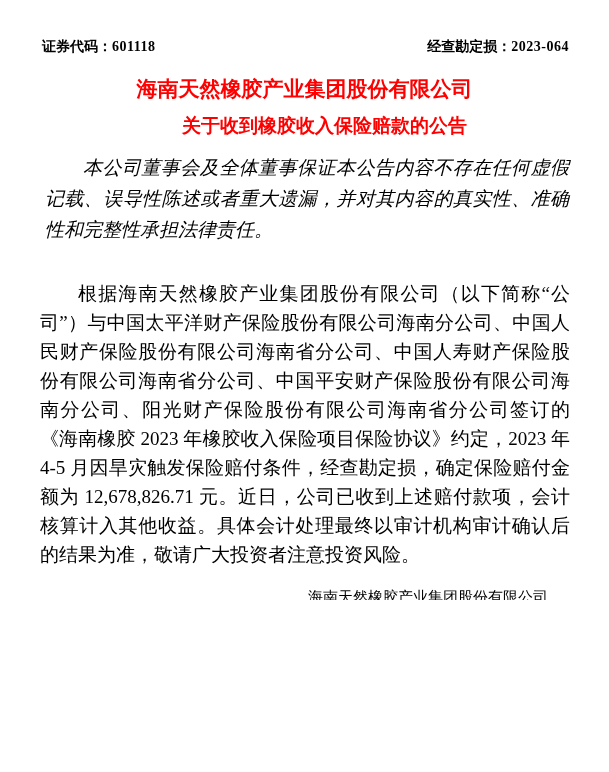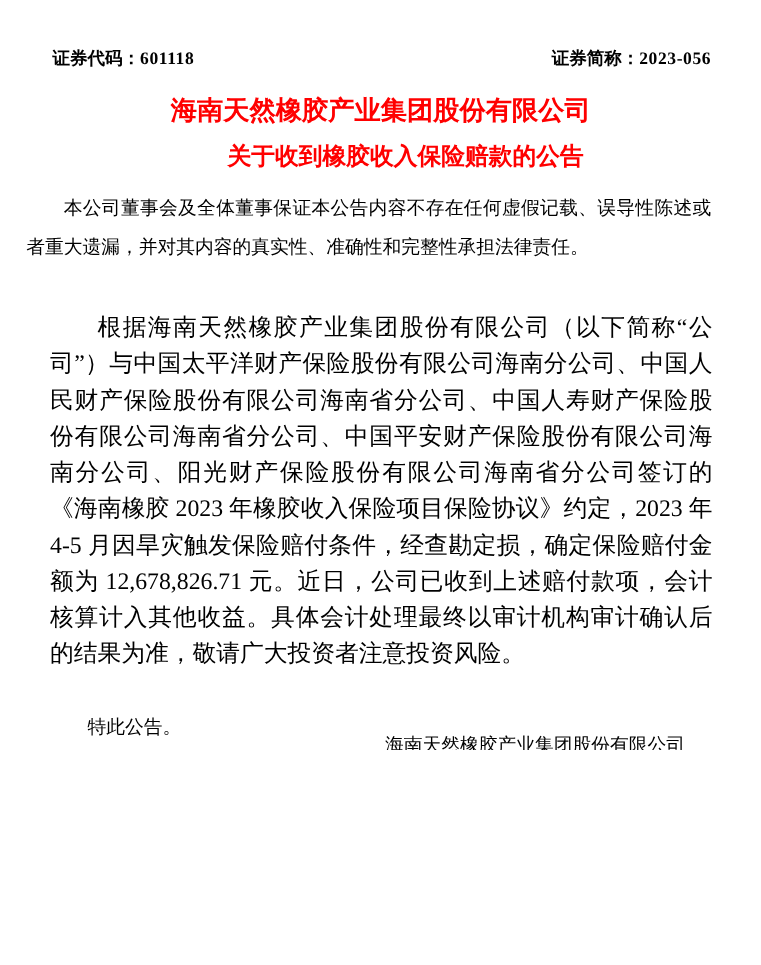--- a/index.html
+++ b/index.html
@@ -45,22 +45,23 @@
   }
   .doc-subtitle {
     margin-top: 13px;
     text-align: center;
     font-family: "Liberation Sans", "DejaVu Sans", sans-serif;
     font-weight: bold;
     font-size: 19px;
     line-height: 23px;
   }
   .disclaimer {
-    margin: 15px 40px 0 21px;
-    font-size: 15px;
+    margin: 15px 40px 0 45px;
+    font-style: italic;
+    font-size: 19px;
     line-height: 31px;
     text-indent: 2em;
     text-align: justify;
   }
   .body-para {
     margin: 34px 39px 0 40px;
     font-size: 19px;
     line-height: 29px;
     text-indent: 2em;
     text-align: justify;
@@ -88,21 +89,21 @@
 </head>
 <body>
 
 <div class="page">
 
   <div class="header-row">
     <span class="header-item">
       <span class="label">证券代码：</span><span class="value">601118</span>
     </span>
     <span class="header-item">
-      <span class="label">证券简称：</span><span class="value">2023-056</span>
+      <span class="label">经查勘定损：</span><span class="value">2023-064</span>
     </span>
   </div>
 
   <div class="doc-title" style="color: rgb(255, 0, 0);">海南天然橡胶产业集团股份有限公司</div>
   <div class="doc-subtitle" style="color: rgb(255, 0, 0); margin-left: 40px;">关于收到橡胶收入保险赔款的公告</div>
 
   <p class="disclaimer">本公司董事会及全体董事保证本公告内容不存在任何虚假记载、误导性陈述或者重大遗漏，并对其内容的真实性、准确性和完整性承担法律责任。</p>
 
   <p class="body-para">根据海南天然橡胶产业集团股份有限公司（以下简称“公司”）与中国太平洋财产保险股份有限公司海南分公司、中国人民财产保险股份有限公司海南省分公司、中国人寿财产保险股份有限公司海南省分公司、中国平安财产保险股份有限公司海南分公司、阳光财产保险股份有限公司海南省分公司签订的《海南橡胶 2023 年橡胶收入保险项目保险协议》约定，2023 年 4-5 月因旱灾触发保险赔付条件，经查勘定损，确定保险赔付金额为 12,678,826.71 元。近日，公司已收到上述赔付款项，会计核算计入其他收益。具体会计处理最终以审计机构审计确认后的结果为准，敬请广大投资者注意投资风险。</p>
 

